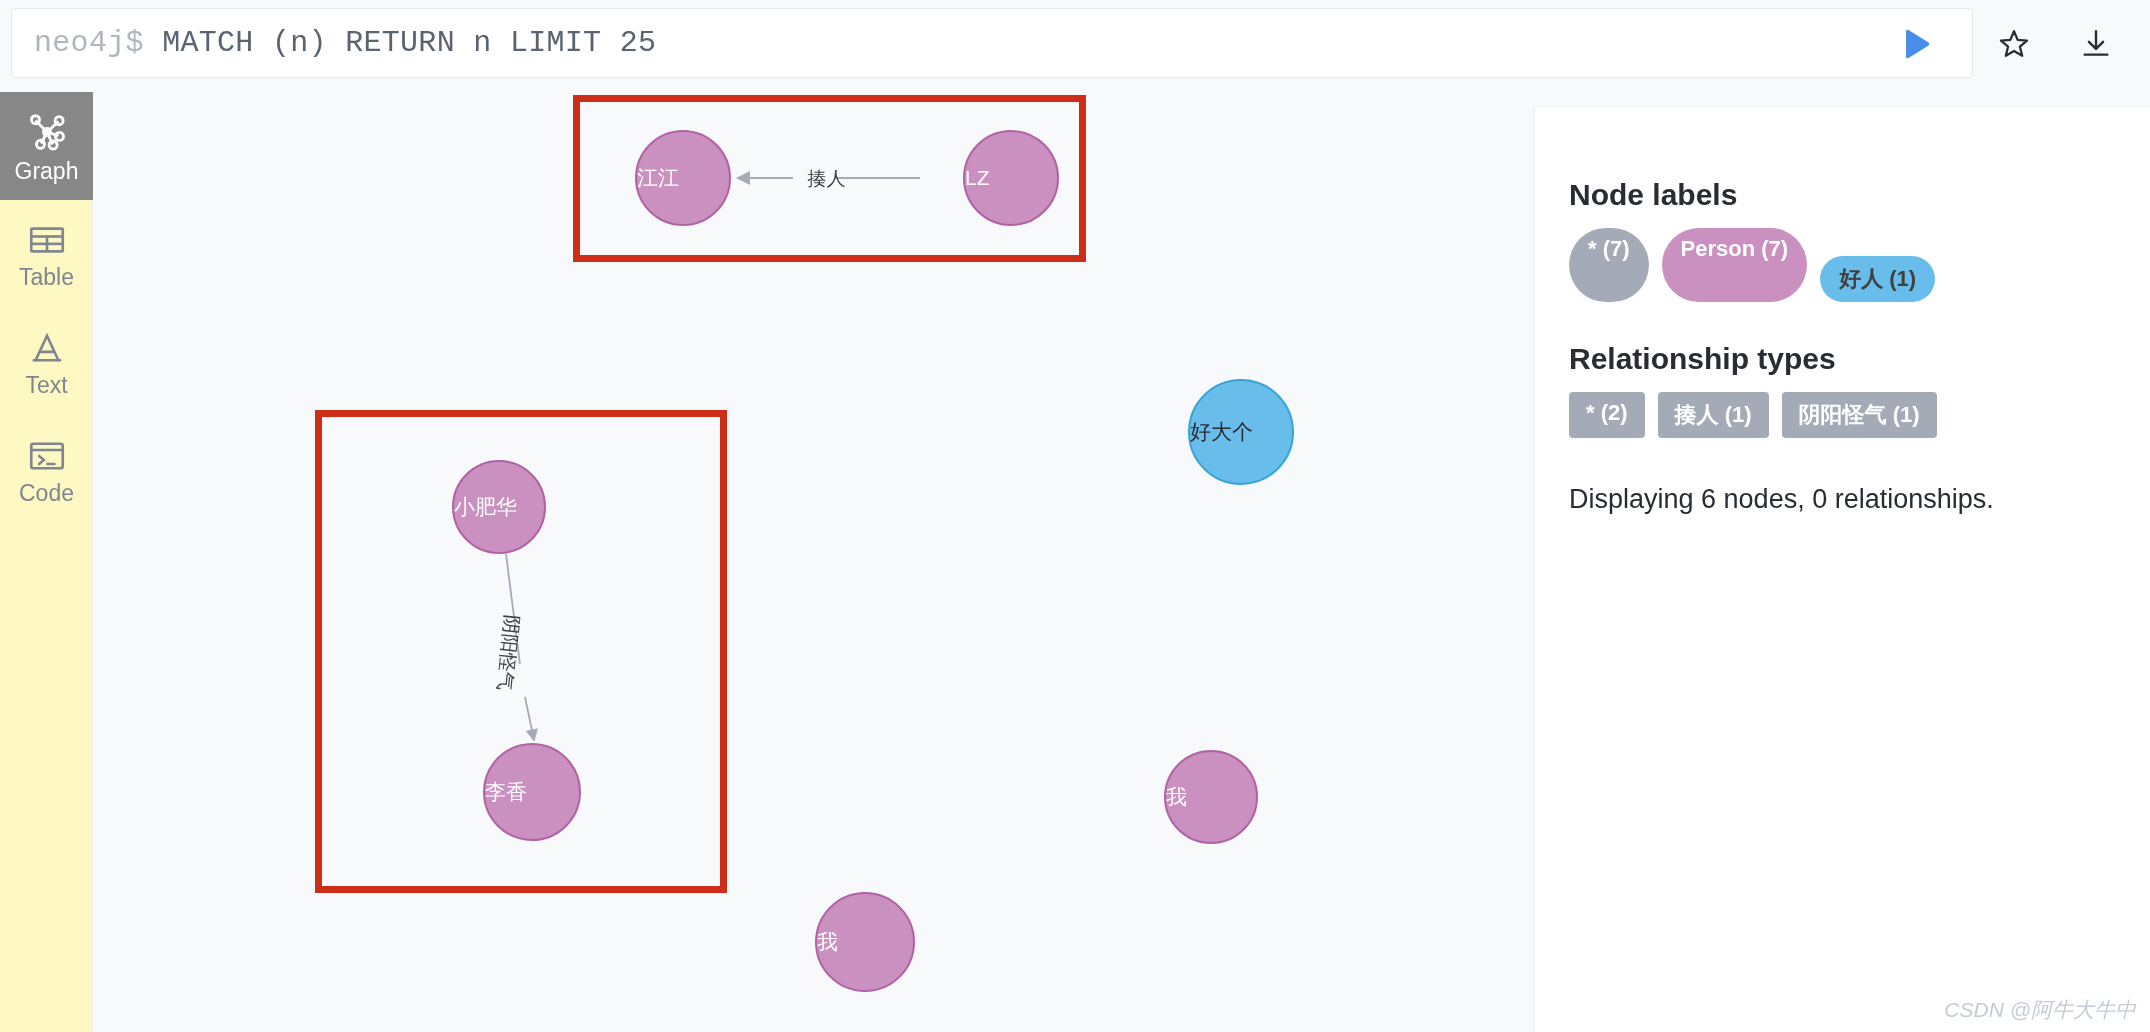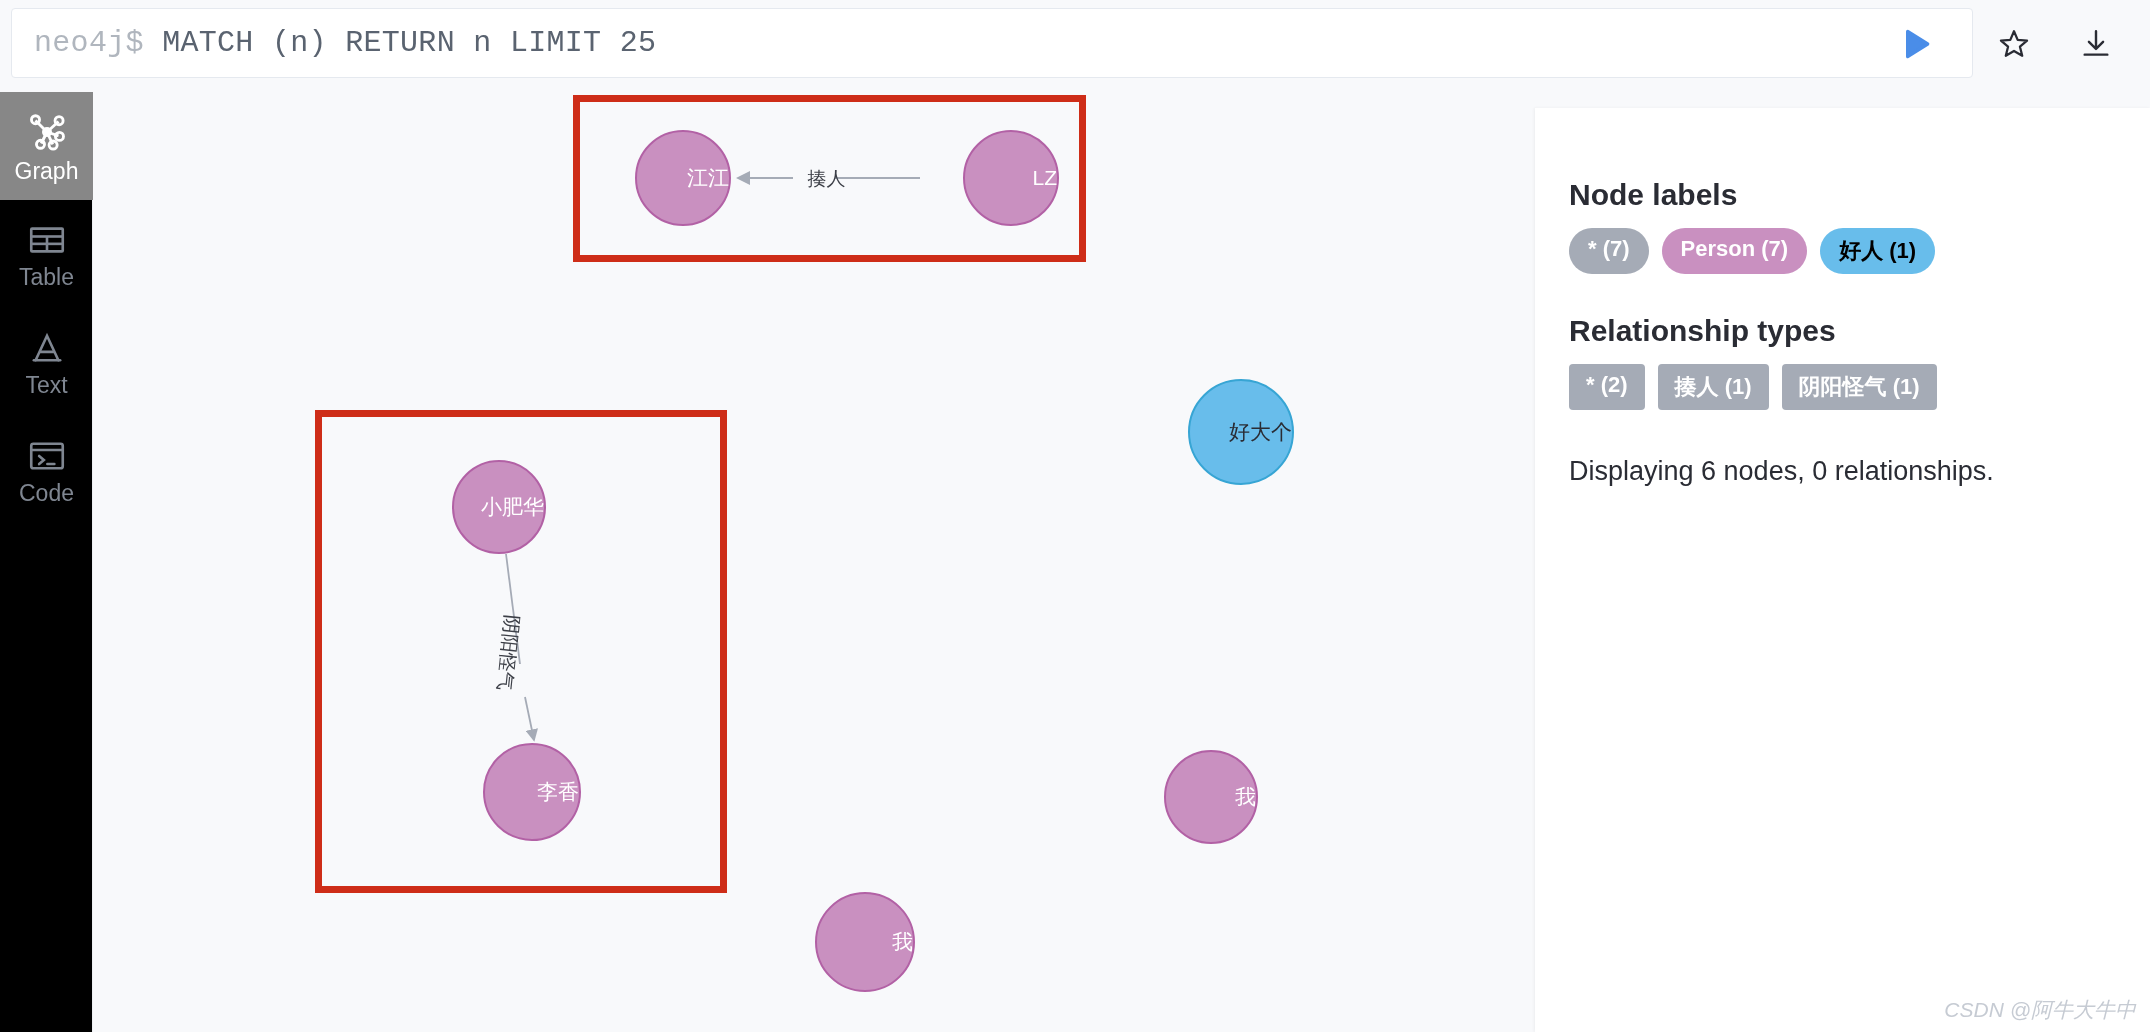--- a/index.html
+++ b/index.html
@@ -46,21 +46,21 @@
     display: flex; align-items: center; justify-content: center;
     cursor: pointer;
   }
   #favorite-button { left: 1990px; }
   #download-button { left: 2072px; }
 
   
   #left-sidebar {
     position: absolute; left: 0; top: 92px;
     width: 93px; height: 940px;
-    background: #000000;
+    background: #fef9c3;
     border-right: 1px solid #EDEFF2;
   }
   .side-item {
     width: 93px; height: 108px;
     display: flex; flex-direction: column;
     align-items: center; justify-content: center;
     gap: 5px;
     color: #7F8691;
     cursor: pointer;
   }
@@ -70,21 +70,21 @@
   
   #graph-canvas {
     position: absolute; left: 93px; top: 92px;
     width: 2057px; height: 940px;
     background: #F8F9FB;
     overflow: hidden;
   }
   .node {
     position: absolute;
     border-radius: 50%;
-    display: flex; align-items: center; justify-content: flex-end;
+    display: flex; align-items: center; justify-content: flex-start;
     cursor: pointer;
   }
   .node-label {
     font-size: 21px;
     pointer-events: none;
     white-space: nowrap;
   }
   .node.person {
     background: #C990C0;
     border: 2px solid #B261A5;
@@ -154,21 +154,21 @@
   }
   .pill {
     font-size: 22px; font-weight: bold;
     padding: 8px 19px;
     border-radius: 999px;
     cursor: pointer;
     white-space: nowrap;
   }
   .pill.gray { background: #A5ABB6; color: #FFFFFF; }
   .pill.purple { background: #C990C0; color: #FFFFFF; }
-  .pill.blue { background: #68BDEB; color: #000000; }
+  .pill.blue { background: #68BDEB; color: #404040; margin-top: 28px; }
   .rel-pill-row { margin-top: 16px; }
   .rel-pill {
     font-size: 22px; font-weight: bold;
     padding: 8px 17px;
     border-radius: 4px;
     background: #A5ABB6; color: #FFFFFF;
     cursor: pointer;
     white-space: nowrap;
   }
   #displaying-text {

